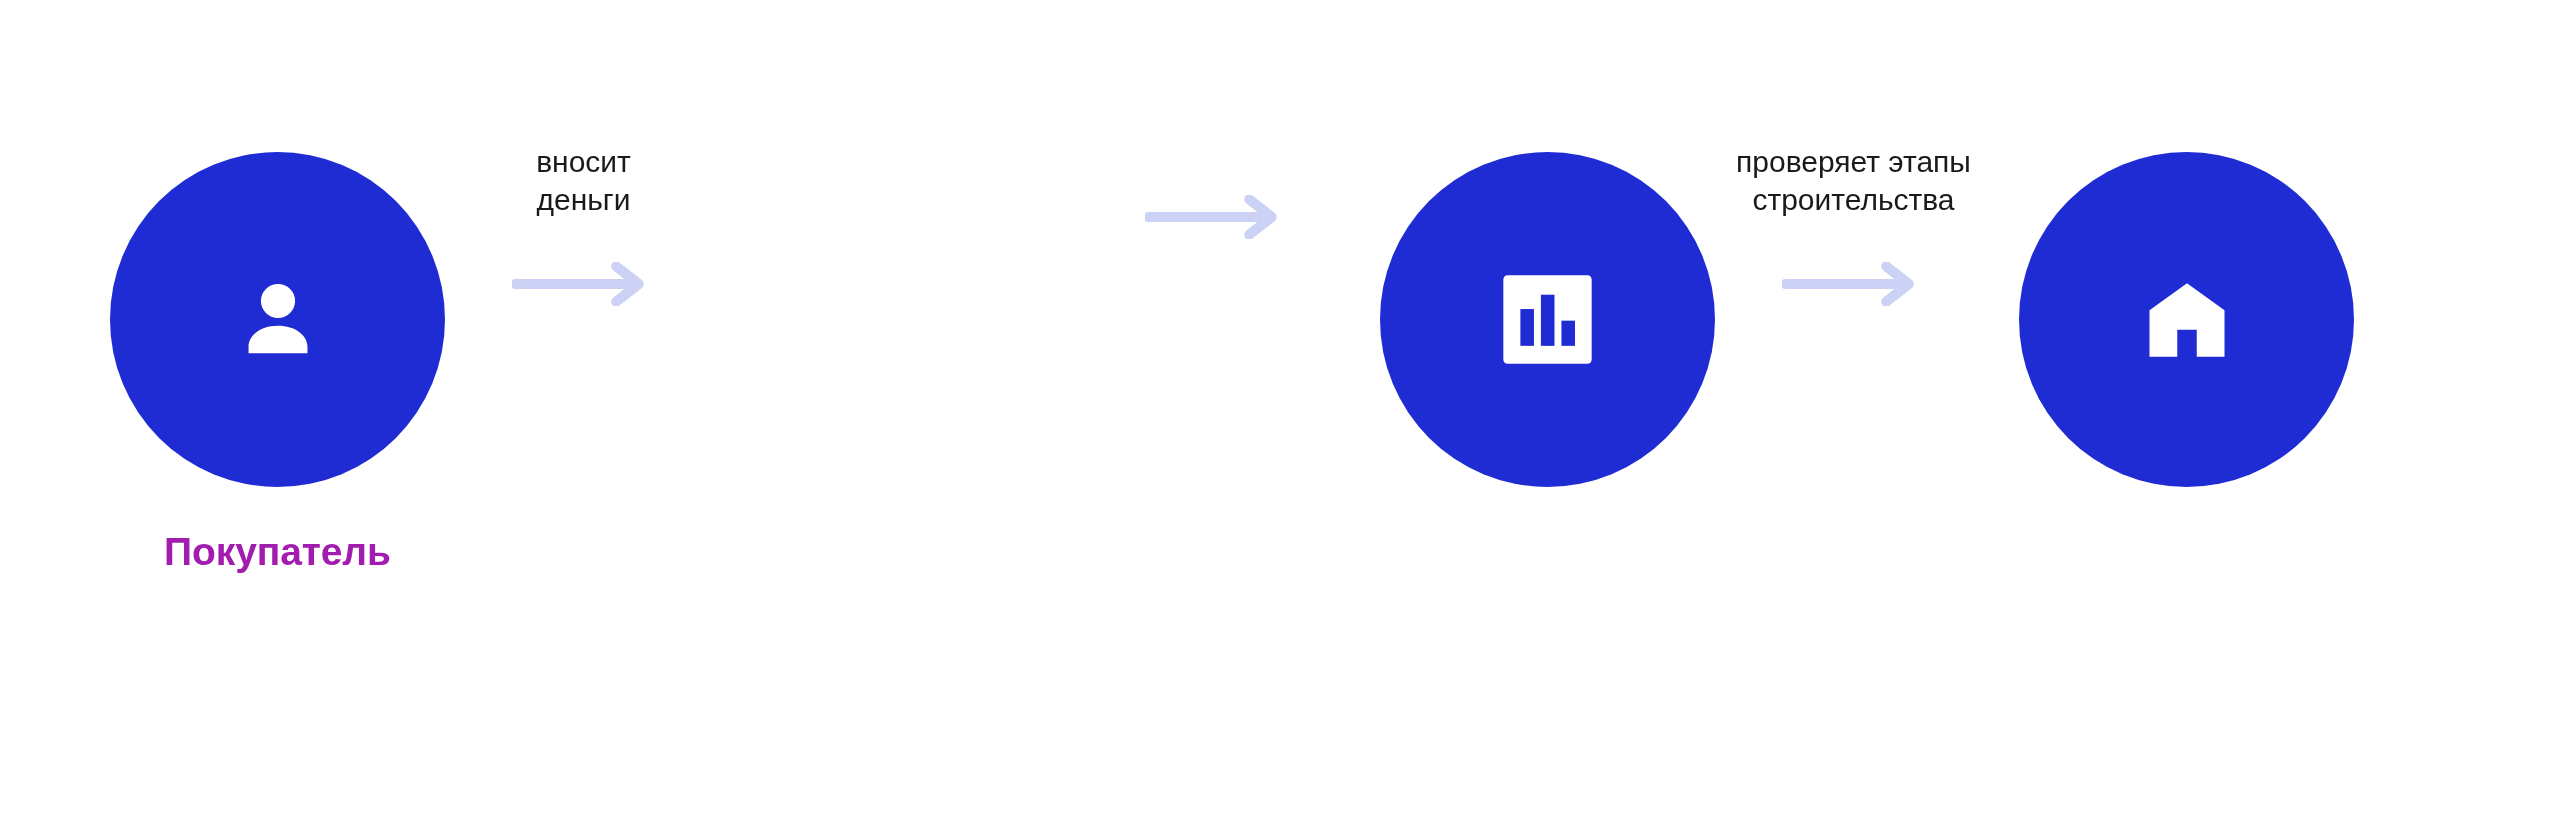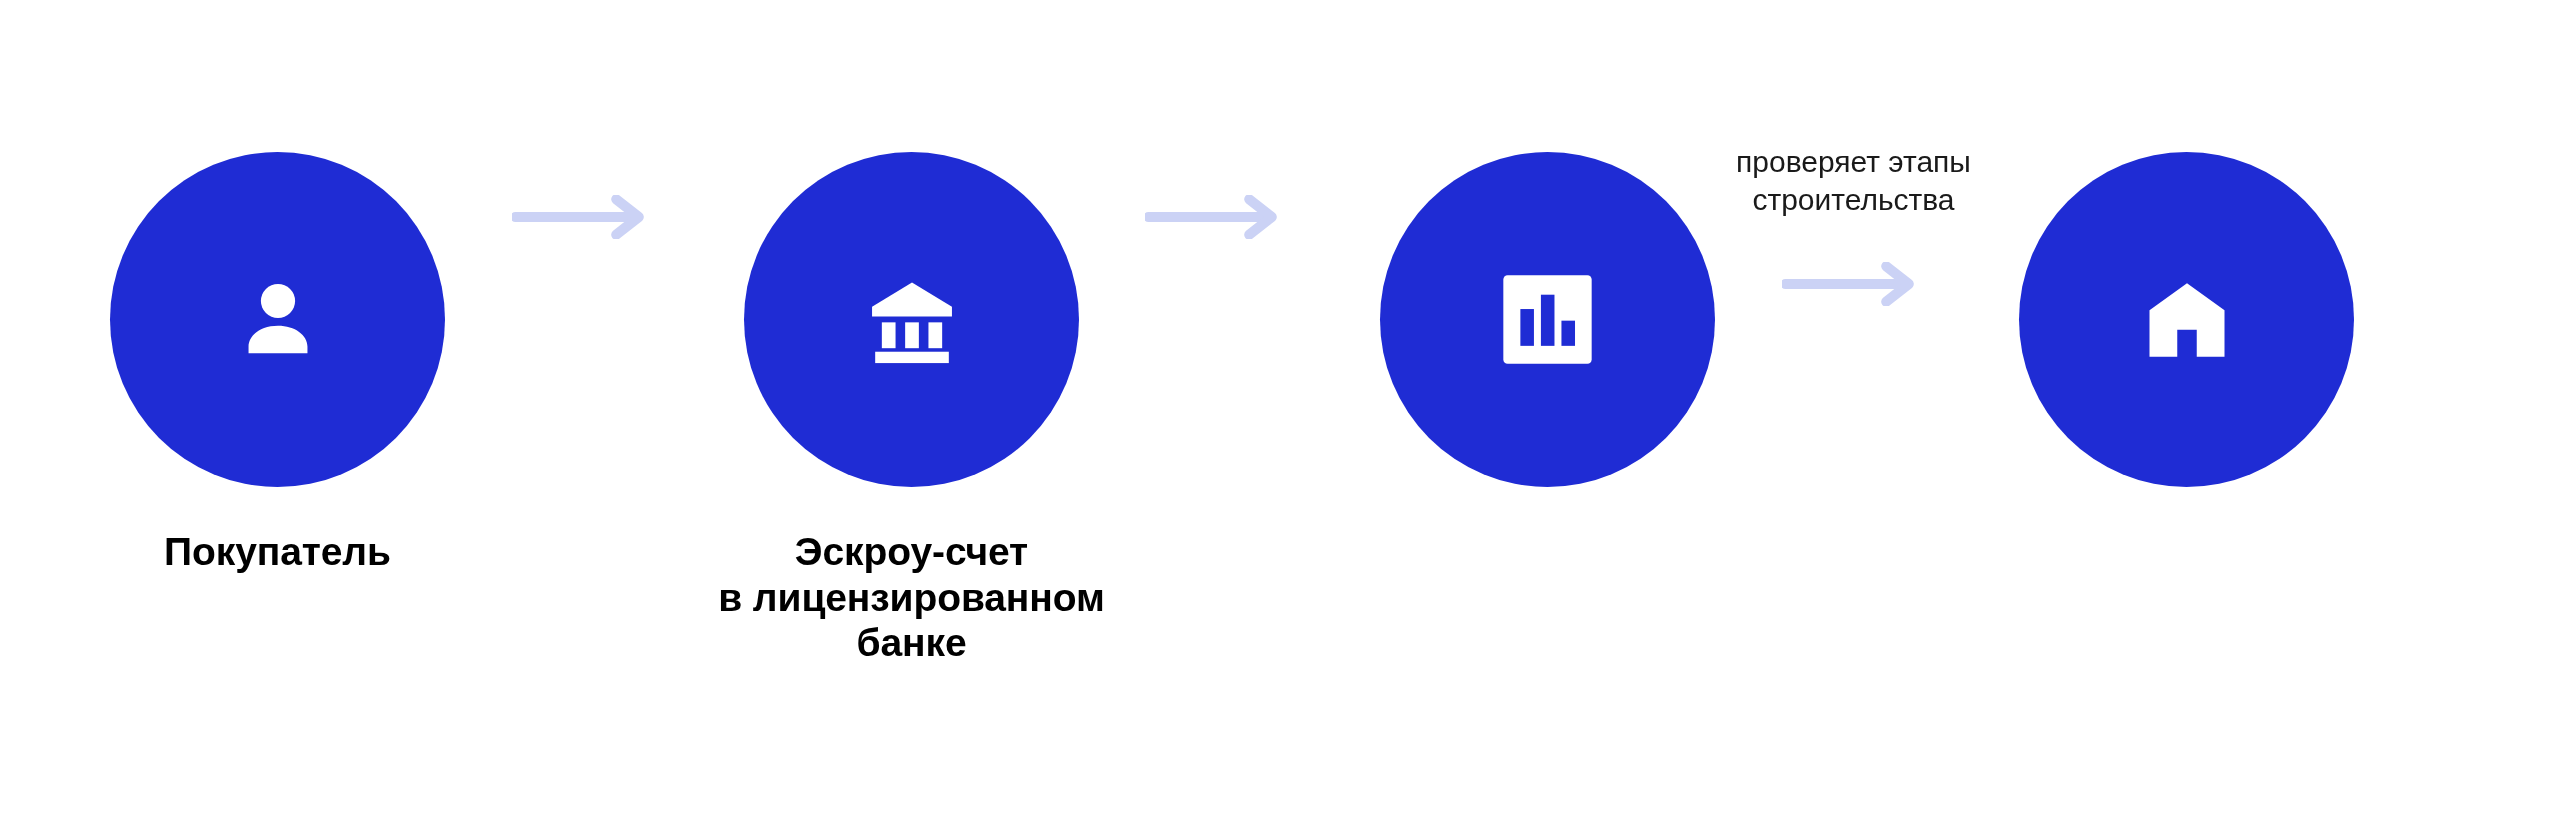--- a/index.html
+++ b/index.html
@@ -41,21 +41,21 @@
   }
 
   .node-icon { display: block; }
 
   .node-label {
     margin-top: 42px;
     text-align: center;
     font-size: 39px;
     font-weight: bold;
     line-height: 1.17;
-    color: #000000;
+    color: #a21caf;
     letter-spacing: -0.1px;
     white-space: pre-line;
     width: 544px;
   }
 
   
   .node-1 { left: 110px; }
   .node-2 { left: 744px; }
   .node-3 { left: 1380px; }
   .node-4 { left: 2019px; }
@@ -105,40 +105,28 @@
     <div class="node-circle">
       <svg class="node-icon" width="114" height="114" viewBox="0 0 24 24" fill="#ffffff" aria-hidden="true">
         <circle cx="12" cy="8" r="3.6"></circle>
         <path d="M12 13.2c-3.6 0-6.2 2.0-6.2 4.4V19h12.4v-1.4c0-2.4-2.6-4.4-6.2-4.4z"></path>
       </svg>
     </div>
     <div class="node-label">Покупатель</div>
   </div>
 
   <div class="connector conn-1">
+    <div class="connector-label">вносит
+деньги</div>
     <svg class="connector-arrow" width="143" height="44" viewBox="0 0 100 31" aria-hidden="true">
       <path d="M2 15.5 H 84" stroke="#CBD2F5" stroke-width="7" stroke-linecap="round" fill="none"></path>
       <path d="M73 3 L 89 15.5 L 73 28" stroke="#CBD2F5" stroke-width="7" stroke-linecap="round" stroke-linejoin="round" fill="none"></path>
     </svg>
   </div>
 
-  <div class="node node-2">
-    <div class="node-circle">
-      <svg class="node-icon" width="94" height="94" viewBox="0 0 24 24" fill="#ffffff" aria-hidden="true">
-        <path d="M12 2.4 L 22.2 8.6 V 11.1 H 1.8 V 8.6 Z"></path>
-        <rect x="4.3" y="12.6" width="3.5" height="6.6"></rect>
-        <rect x="10.25" y="12.6" width="3.5" height="6.6"></rect>
-        <rect x="16.2" y="12.6" width="3.5" height="6.6"></rect>
-        <rect x="2.6" y="20.1" width="18.8" height="2.9"></rect>
-      </svg>
-    </div>
-    <div class="node-label">Эскроу-счет
-в лицензированном
-банке</div>
-  </div>
 
   <div class="connector conn-2">
     <svg class="connector-arrow" width="143" height="44" viewBox="0 0 100 31" aria-hidden="true">
       <path d="M2 15.5 H 84" stroke="#CBD2F5" stroke-width="7" stroke-linecap="round" fill="none"></path>
       <path d="M73 3 L 89 15.5 L 73 28" stroke="#CBD2F5" stroke-width="7" stroke-linecap="round" stroke-linejoin="round" fill="none"></path>
     </svg>
   </div>
 
   <div class="node node-3">
     <div class="node-circle">

